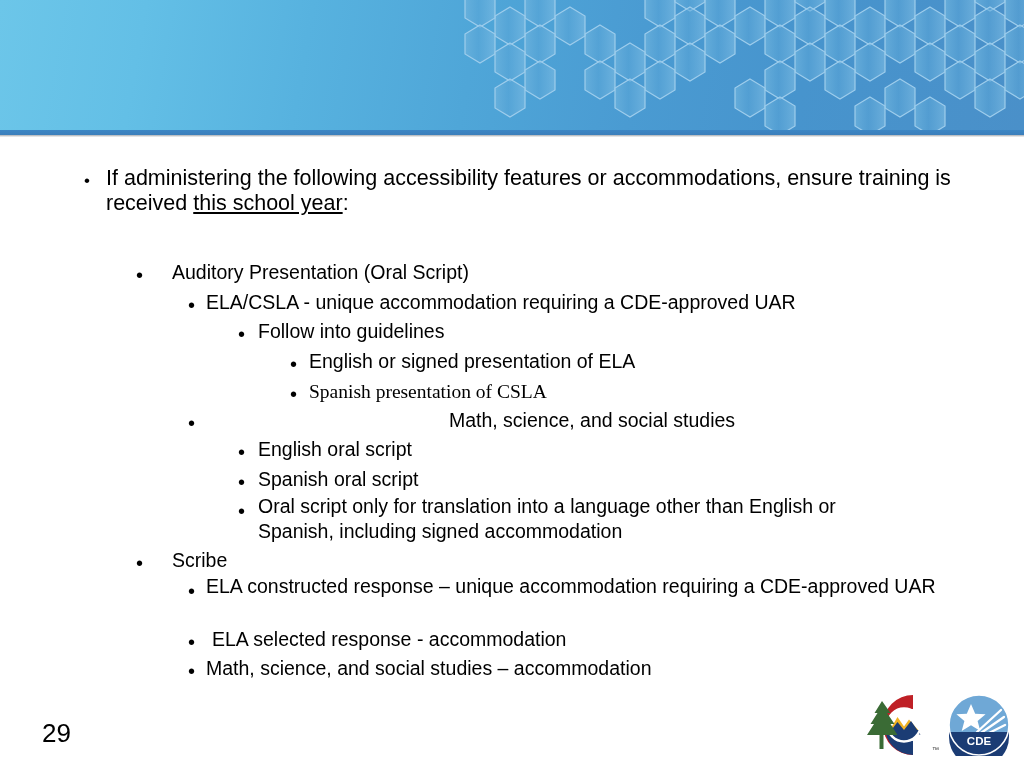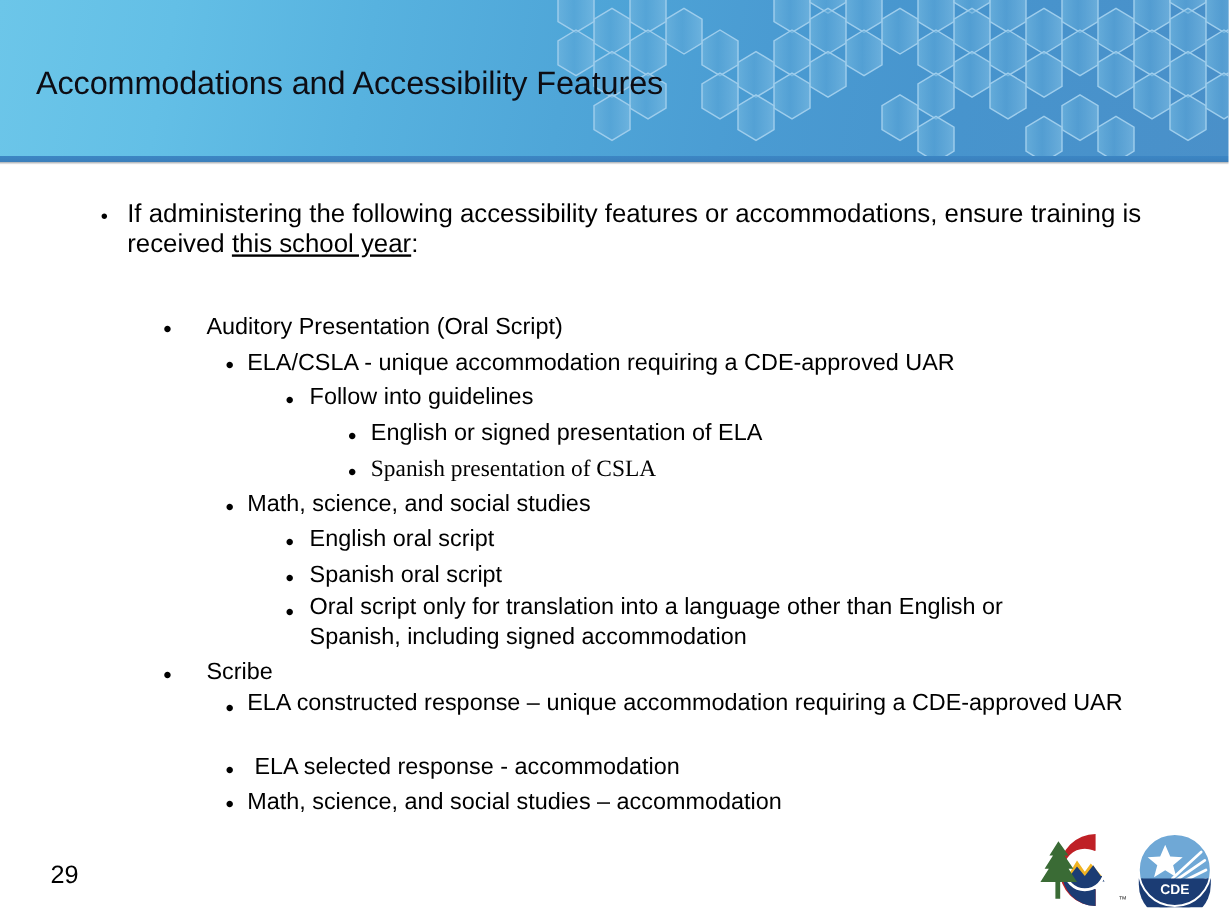--- a/index.html
+++ b/index.html
@@ -102,21 +102,21 @@
   .lvl4 { font-size: 19.5px; line-height: 29.5px; }
   .lvl5 { font-size: 19.5px; line-height: 29.5px; }
 
   .u { text-decoration: underline; }
 
   
   #page-number {
     position: absolute;
     left: 42px;
     top: 718px;
-    font-size: 21px;
+    font-size: 26px;
     color: #000000;
   }
 
   
   #logos {
     position: absolute;
     left: 866px;
     top: 692px;
     width: 146px;
     height: 66px;
@@ -201,21 +201,20 @@
         <use href="#hx" x="510" y="26"></use>
         <use href="#hx" x="480" y="8"></use>
         <use href="#hx" x="480" y="44"></use>
         <use href="#hx" x="510" y="62"></use>
         <use href="#hx" x="540" y="80"></use>
         <use href="#hx" x="510" y="98"></use>
         <use href="#hx" x="600" y="80"></use>
         <use href="#hx" x="630" y="98"></use>
       </g>
     </svg>
-    <div id="title">Accommodations and Accessibility Features</div>
   </div>
   <div id="header-rule"></div>
   <div id="header-rule-shadow"></div>
 
   <div id="content">
 
     <div class="blk lvl1" style="left:84px; top:6px; width:870px;">
       <span class="dot" style="left:0; top:6px;">•</span>
       <span class="txt" style="margin-left:22px;"><span>If administering the following accessibility features or accommodations, ensure training is received </span><span class="u">this school year</span><span>:</span></span>
     </div>
@@ -240,21 +239,21 @@
       <span class="txt" style="margin-left:19px;">English or signed presentation of ELA</span>
     </div>
 
     <div class="blk lvl5" style="left:290px; top:217px; width:690px;">
       <span class="dot" style="left:0; top:7px;">•</span>
       <span class="txt" style="margin-left:19px;font-family:Liberation Serif, serif;">Spanish presentation of CSLA</span>
     </div>
 
     <div class="blk lvl3" style="left:188px; top:246px; width:790px;">
       <span class="dot" style="left:0; top:7px;">•</span>
-      <span class="txt" style="margin-left:18px;">Math, science, and social studies</span>
+      <span class="txt" style="margin-left:18px;text-align:center;">Math, science, and social studies</span>
     </div>
 
     <div class="blk lvl4" style="left:238px; top:275px; width:740px;">
       <span class="dot" style="left:0; top:7px;">•</span>
       <span class="txt" style="margin-left:20px;">English oral script</span>
     </div>
 
     <div class="blk lvl4" style="left:238px; top:305px; width:740px;">
       <span class="dot" style="left:0; top:7px;">•</span>
       <span class="txt" style="margin-left:20px;">Spanish oral script</span>

